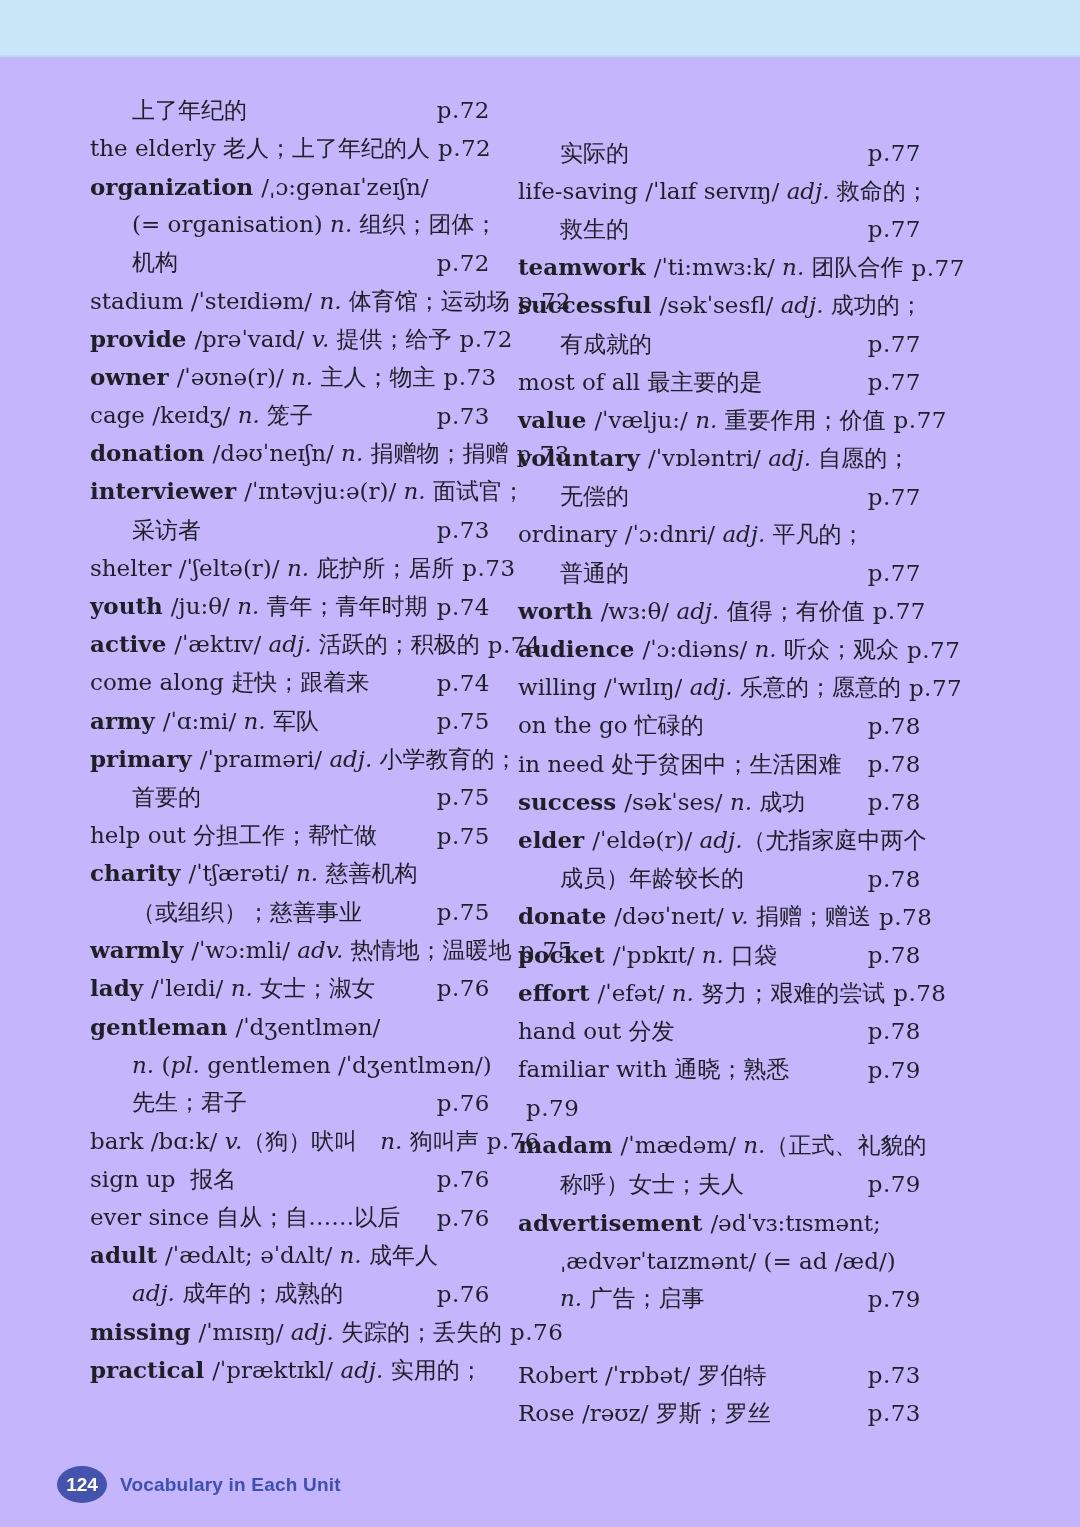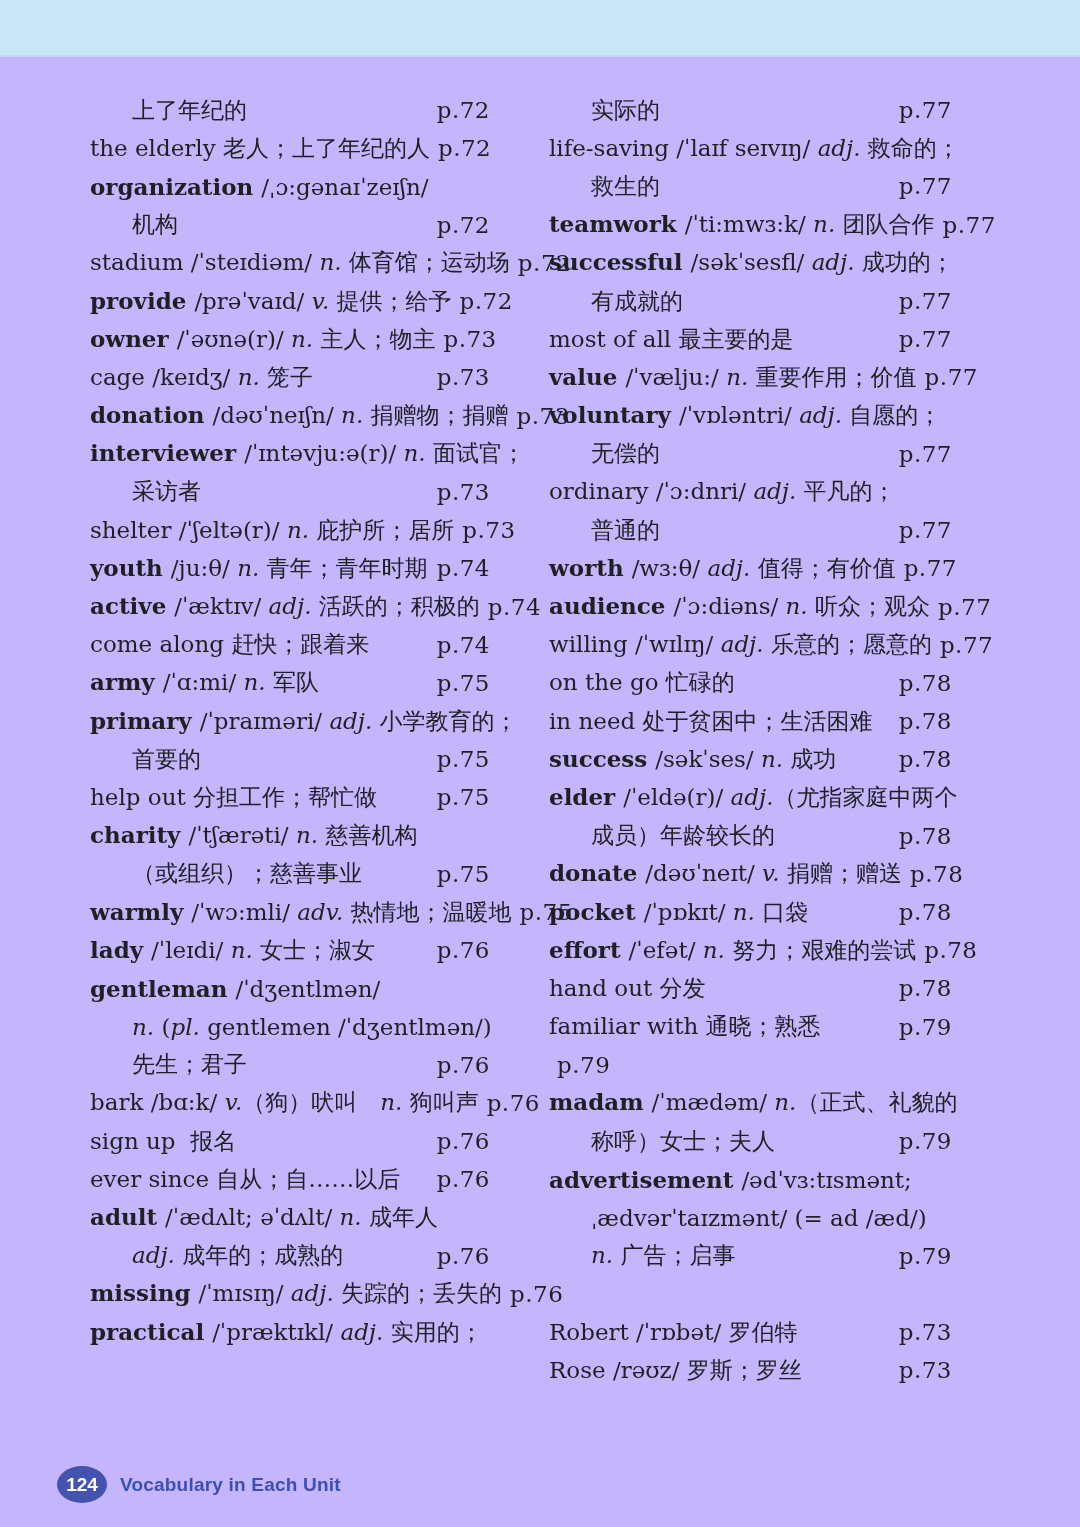--- a/index.html
+++ b/index.html
@@ -10,21 +10,21 @@
     overflow:hidden;
   }
   .page{position:relative;width:1080px;height:1527px;background:#c4b5fd;}
   .topbar{
     position:absolute;left:0;top:0;width:1080px;height:55px;
     background:var(--topbar,#c9e5f8);
     border-bottom:2px solid #bcd9ee;
   }
   .column{position:absolute;top:91px;}
   .column-left{left:90px;width:400px;}
-  .column-right{left:549px;width:403px;}
+  .column-right{left:518px;width:403px;margin-top:43px;}
   .vocab-line{
     height:38.2px;
     display:flex;
     justify-content:space-between;
     align-items:center;
     white-space:nowrap;
     font-size:23px;
     color:#1e2022;
   }
   .line-text{white-space:pre;}
@@ -60,20 +60,23 @@
       <div class="vocab-line">
         <span class="line-text indent"><span class="r">上了年纪的</span></span>
         <span class="page-ref">p.72</span>
       </div>
       <div class="vocab-line">
         <span class="line-text"><span class="r">the elderly 老人；上了年纪的人</span></span>
         <span class="page-ref">p.72</span>
       </div>
       <div class="vocab-line">
         <span class="line-text"><span class="b">organization </span><span class="r">/ˌɔ:gənaɪˈzeɪʃn/</span></span>
+      </div>
+      <div class="vocab-line">
+        <span class="line-text indent"><span class="r">(= organisation) </span><span class="i">n. </span><span class="r">组织；团体；</span></span>
       </div>
       <div class="vocab-line">
         <span class="line-text indent"><span class="r">机构</span></span>
         <span class="page-ref">p.72</span>
       </div>
       <div class="vocab-line">
         <span class="line-text"><span class="r">stadium /ˈsteɪdiəm/ </span><span class="i">n. </span><span class="r">体育馆；运动场</span></span>
         <span class="page-ref">p.72</span>
       </div>
       <div class="vocab-line">

